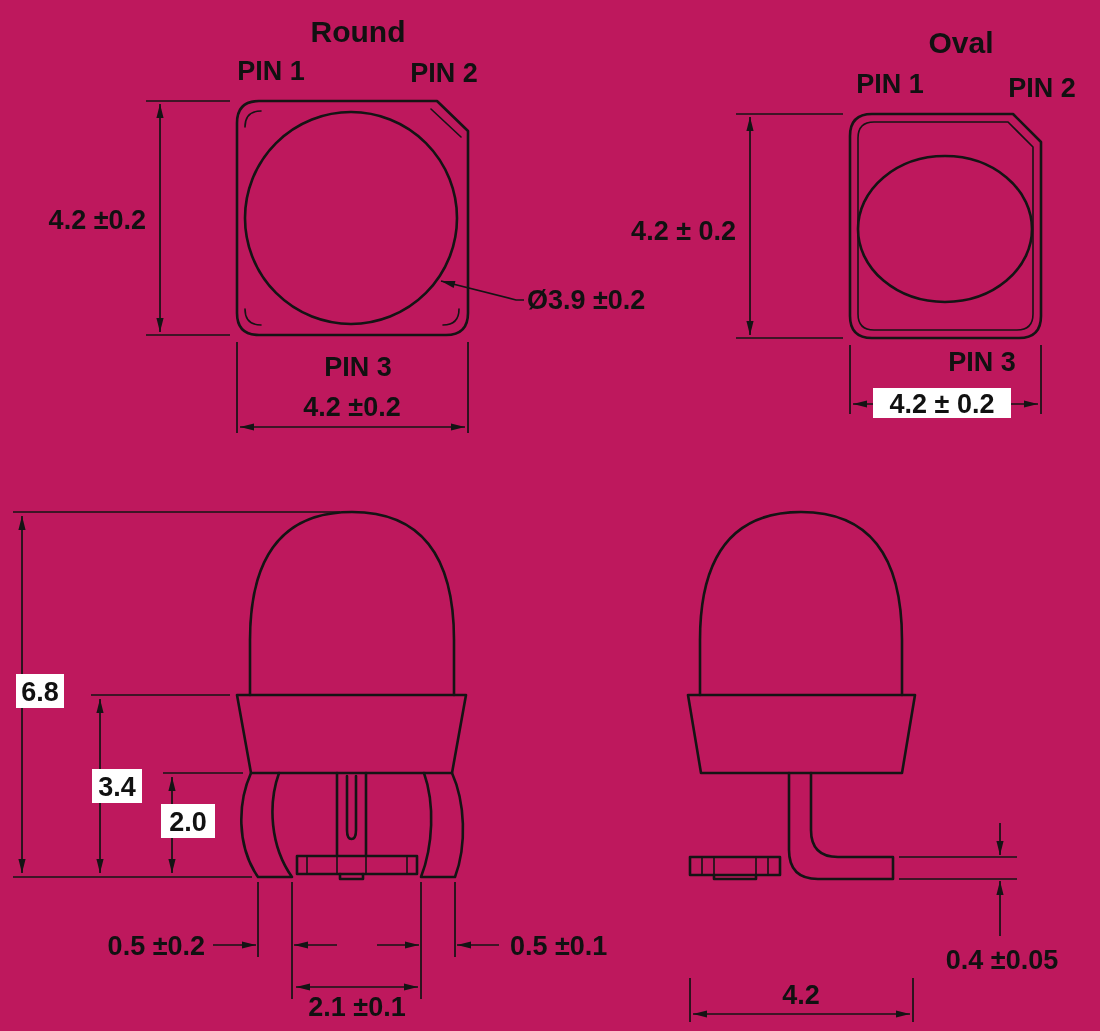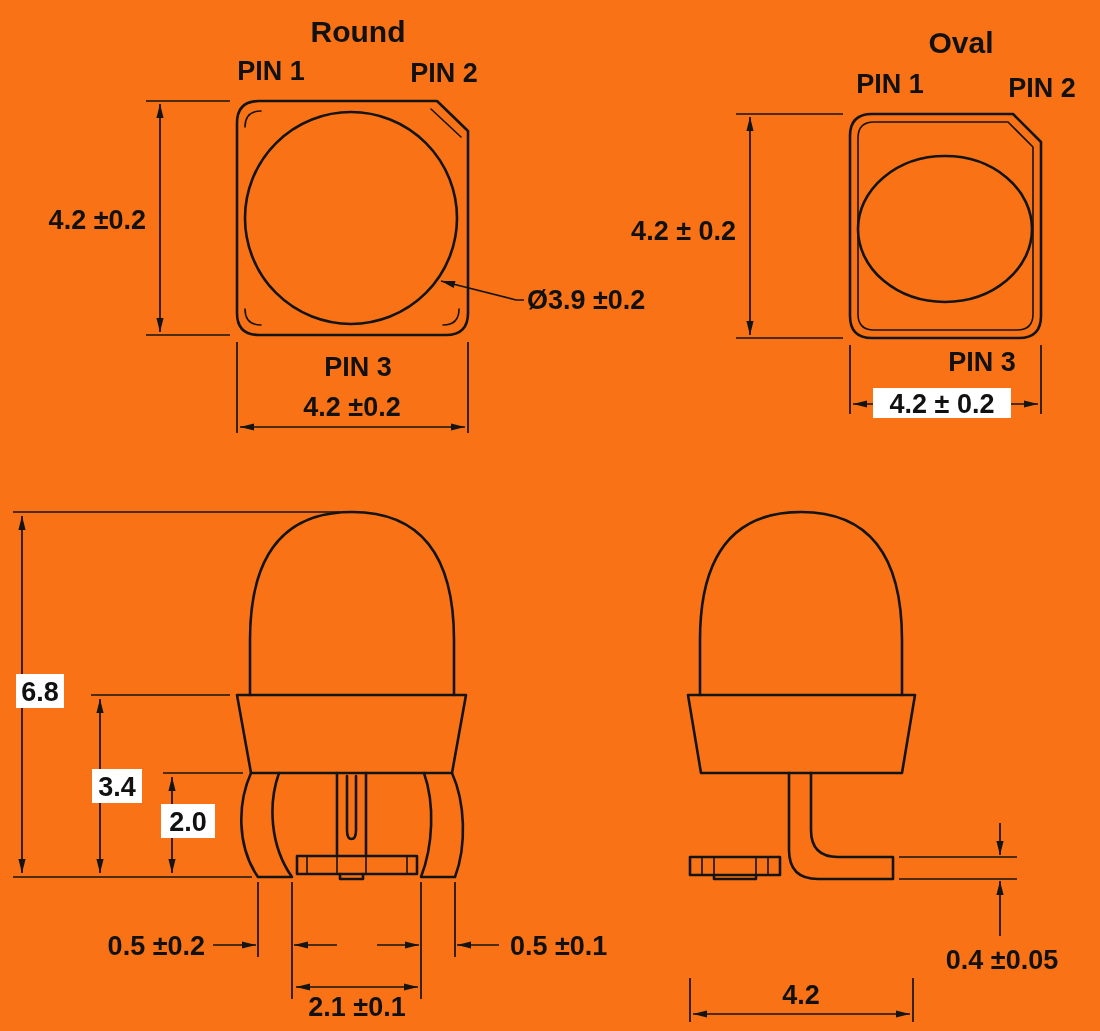--- a/index.html
+++ b/index.html
@@ -1,16 +1,16 @@
 <!DOCTYPE html>
 <html><head>
 <meta charset="utf-8">
 <style>
   html,body{margin:0;padding:0;background:#fff;}
-  .canvas{position:relative;width:1100px;height:1031px;background:#f97316;overflow:hidden;}
+  .canvas{position:relative;width:1100px;height:1031px;background:#be185d;overflow:hidden;}
   svg{display:block;}
   .part{fill:none;stroke:#141414;stroke-width:2.6;stroke-linejoin:round;stroke-linecap:round;}
   .thin{fill:none;stroke:#141414;stroke-width:1.6;stroke-linejoin:round;stroke-linecap:round;}
   .dim{fill:none;stroke:#141414;stroke-width:1.7;}
   text{font-family:"Liberation Sans","DejaVu Sans",sans-serif;font-weight:700;fill:#111;}
   .lbl{font-size:27px;}
   .title{font-size:30px;}
   .bg{fill:#fff;stroke:none;}
 </style>
 </head>

